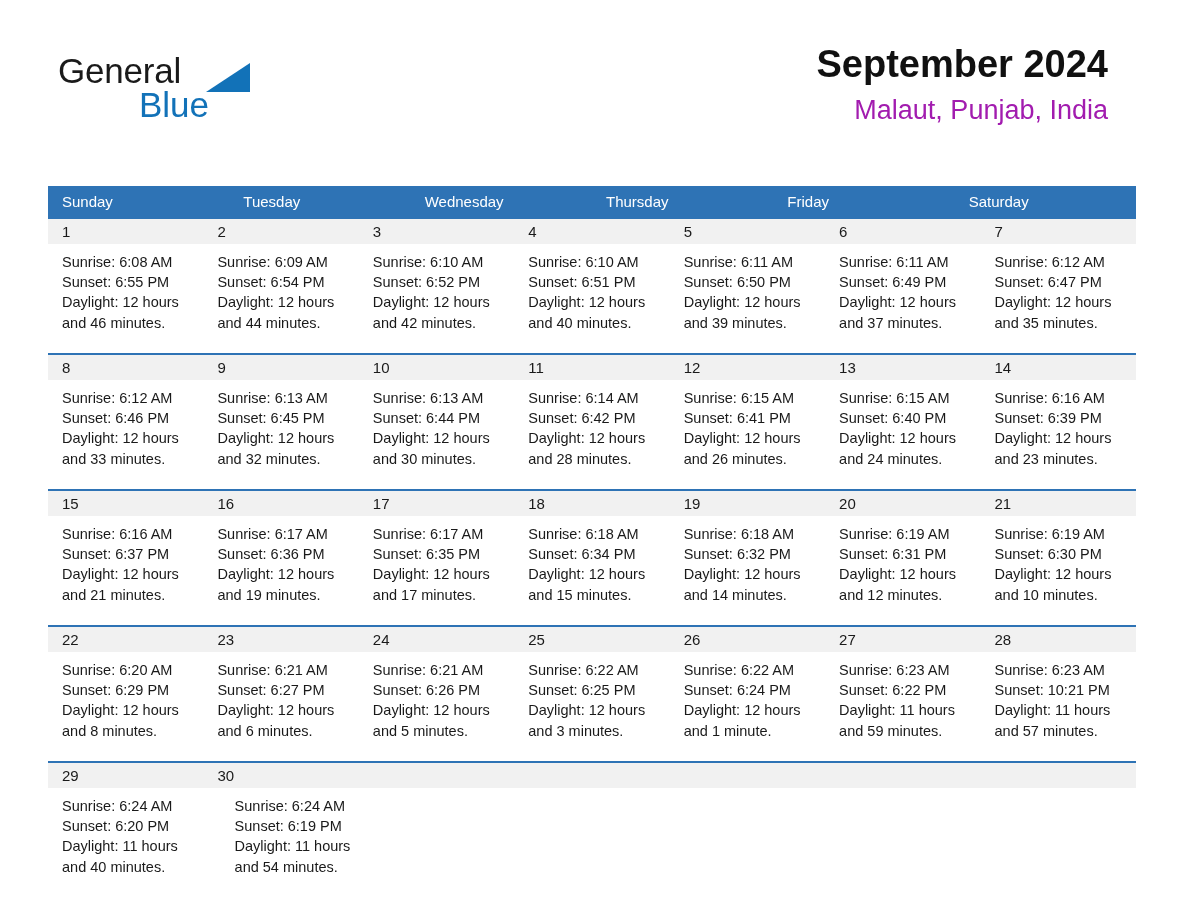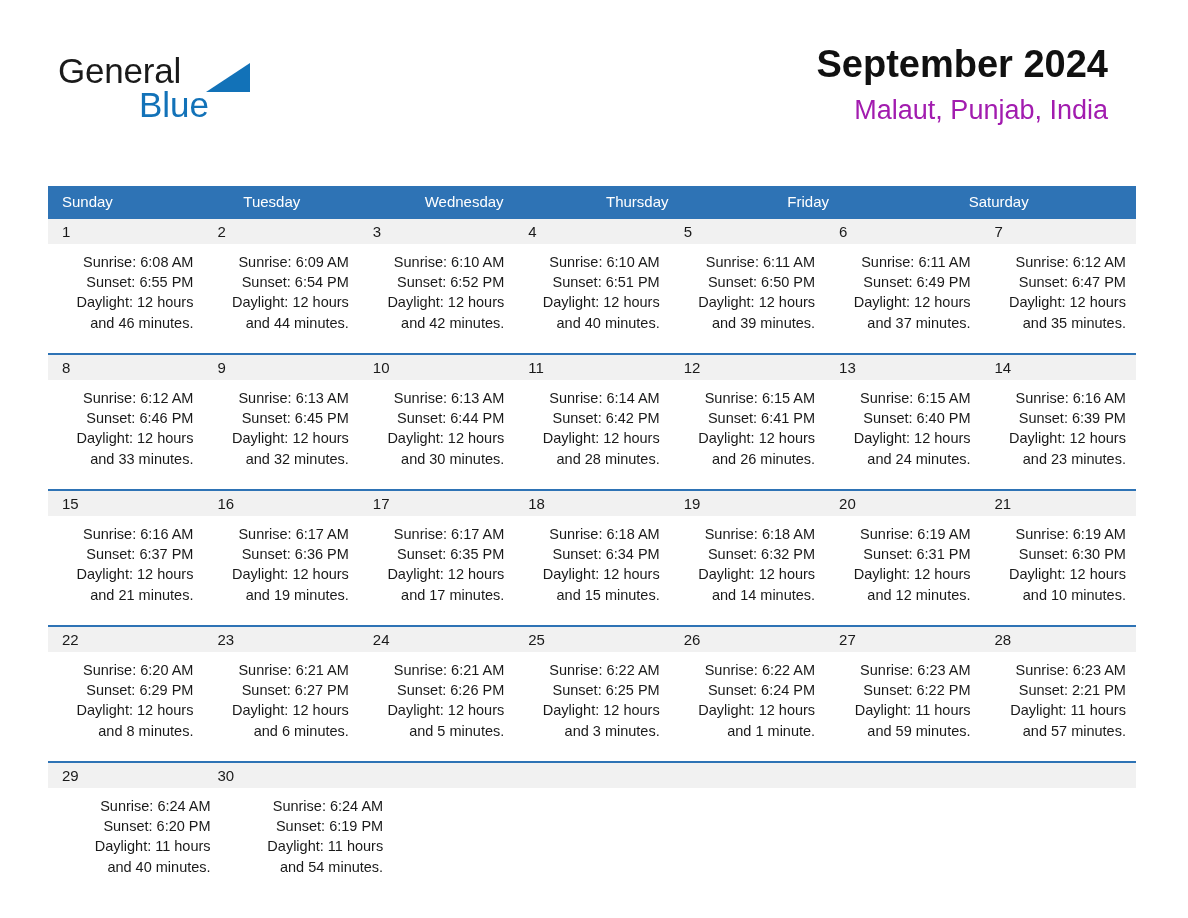--- a/index.html
+++ b/index.html
@@ -129,21 +129,20 @@
   }
   .week-body {
     display: flex;
     height: 109px;
     background: #ffffff;
   }
   .daycell {
     flex: 1 1 0;
     padding: 8px 10px 0 14px;
     box-sizing: border-box;
-    text-align: right;
   }
   .daycell .line {
     font-size: 14.5px;
     line-height: 20.2px;
     color: #1a1a1a;
     white-space: nowrap;
   }
   .empty-cell {
     flex: 1 1 0;
   }
@@ -389,21 +388,21 @@
           <div class="line">and 1 minute.</div>
         </div>
         <div class="daycell">
           <div class="line">Sunrise: 6:23 AM</div>
           <div class="line">Sunset: 6:22 PM</div>
           <div class="line">Daylight: 11 hours</div>
           <div class="line">and 59 minutes.</div>
         </div>
         <div class="daycell">
           <div class="line">Sunrise: 6:23 AM</div>
-          <div class="line">Sunset: 2:21 PM</div>
+          <div class="line">Sunset: 10:21 PM</div>
           <div class="line">Daylight: 11 hours</div>
           <div class="line">and 57 minutes.</div>
         </div>
       </div>
     </div>
 
     <div class="week">
       <div class="week-numbers">
         <div class="daynum">29</div>
         <div class="daynum">30</div>

